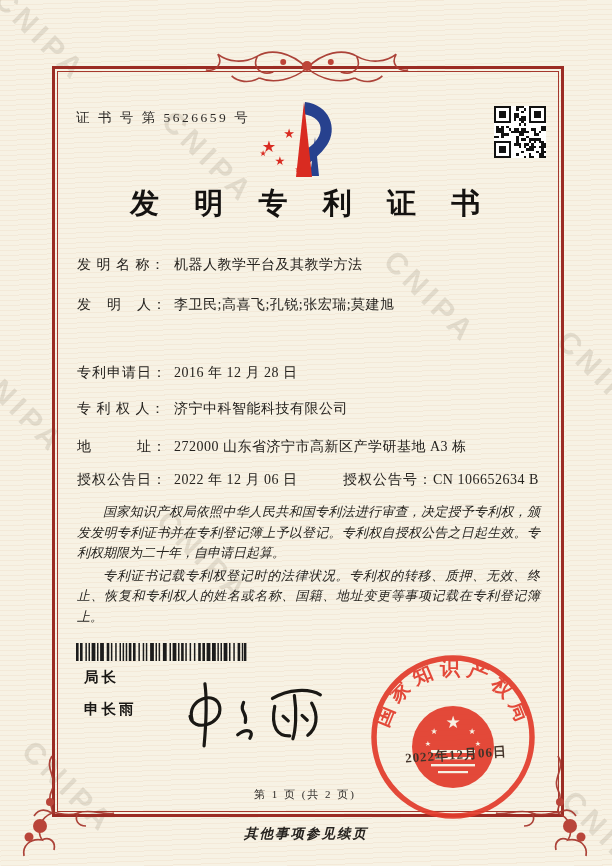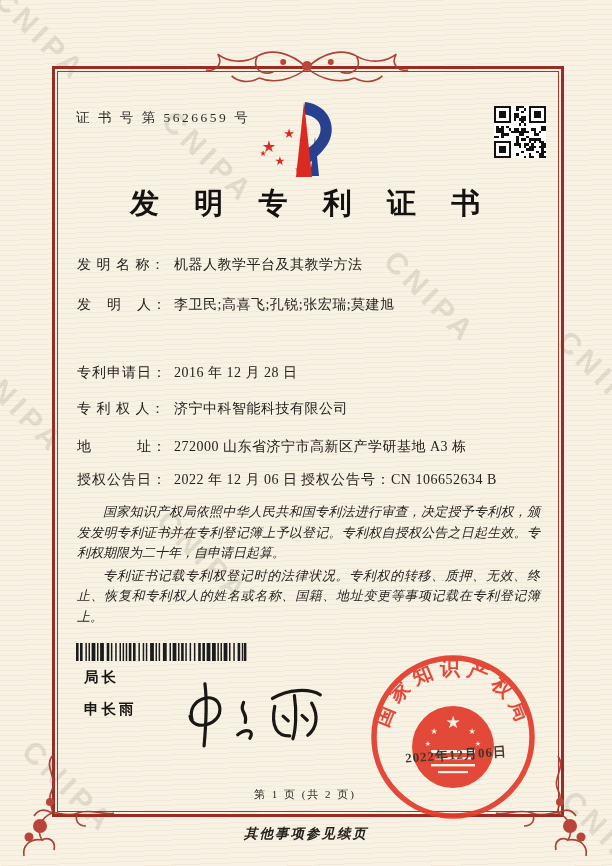--- a/index.html
+++ b/index.html
@@ -12,21 +12,21 @@
   .frame-inner{position:absolute;inset:2px;border:1px solid #a5372c;}
   .ornament{position:absolute;}
   .cert-no{position:absolute;left:76px;top:109px;font-size:13.5px;letter-spacing:2.5px;color:#2e2b28;}
   .logo{position:absolute;left:252px;top:99px;width:102px;height:92px;}
   .qr{position:absolute;left:494px;top:106px;width:52px;height:52px;}
   .title{position:absolute;left:52px;top:184px;width:506px;text-align:center;font-size:29px;font-weight:bold;
     letter-spacing:14px;color:#141210;text-indent:14px;}
   .field-row{position:absolute;left:77px;right:60px;font-size:14px;color:#26231f;white-space:nowrap;}
   .field-label{display:inline-block;min-width:97px;letter-spacing:1px;}
   .field-value{letter-spacing:0.5px;}
-  .field-label2{letter-spacing:1px;}
+  .field-label2{margin-left:42px;letter-spacing:1px;}
   .paras{position:absolute;left:77px;top:502px;width:463px;font-size:13px;line-height:20.5px;
     color:#262420;font-style:italic;text-align:justify;}
   .paras p{margin:0 0 2px 0;text-indent:2em;}
   .barcode{position:absolute;left:76px;top:643px;width:172px;height:18px;}
   .signer{position:absolute;left:84px;font-size:14.5px;font-weight:600;color:#191714;letter-spacing:3px;}
   .sig{position:absolute;left:176px;top:674px;width:162px;height:80px;transform:rotate(-2deg);}
   .seal{position:absolute;left:368px;top:652px;width:170px;height:170px;z-index:3;}
   .seal-date{position:absolute;left:377px;top:746px;width:158px;text-align:center;font-size:13px;font-weight:bold;
     color:#433329;letter-spacing:1px;transform:rotate(-4deg);z-index:4;}
   .page-no{position:absolute;left:52px;top:787px;width:506px;text-align:center;font-size:11px;letter-spacing:2px;color:#2e2b28;}

